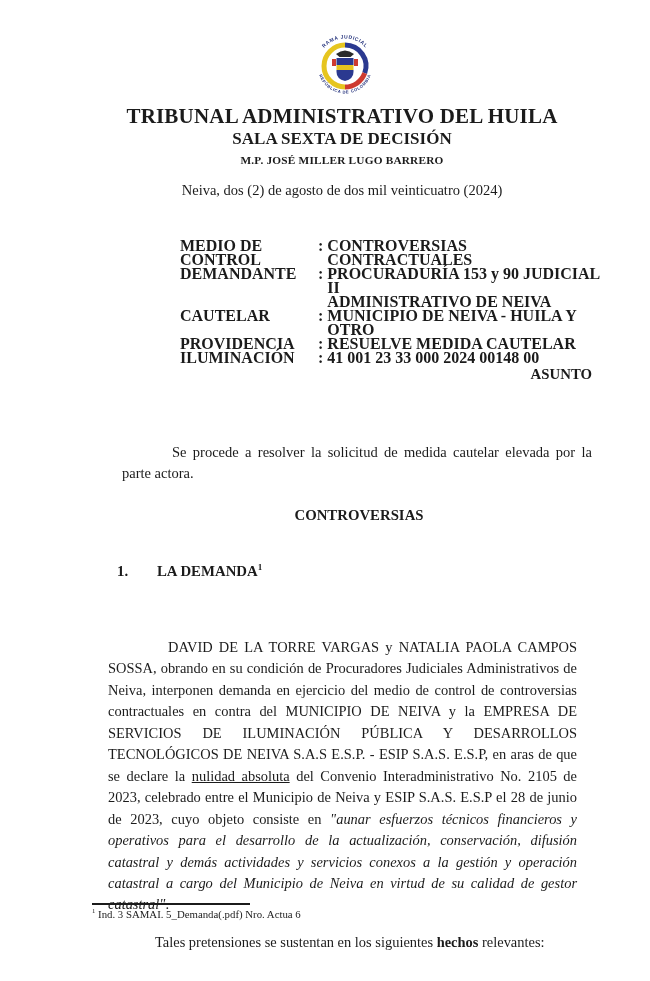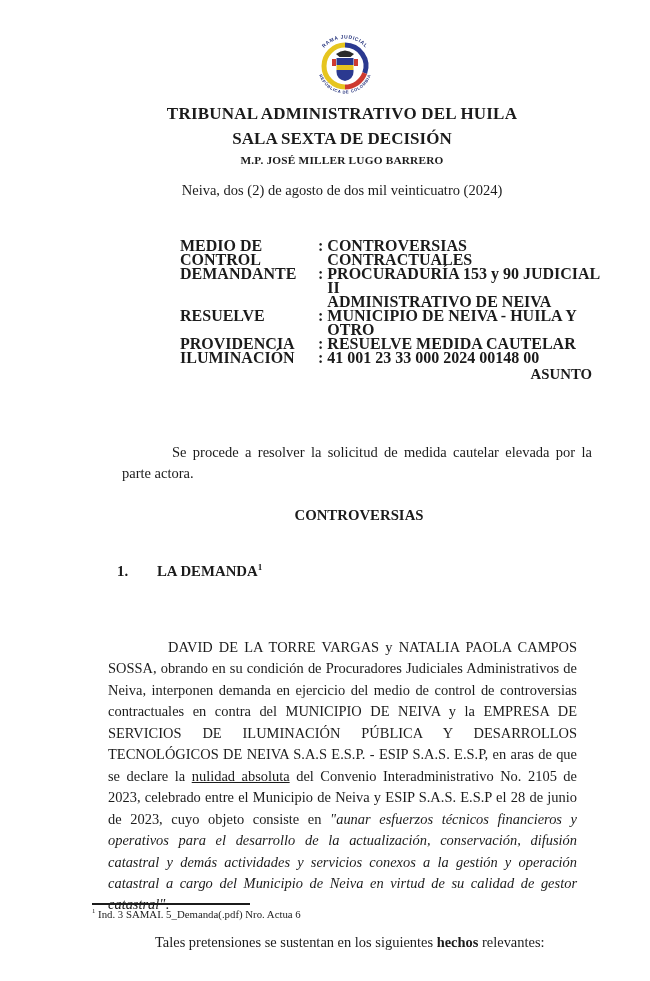--- a/index.html
+++ b/index.html
@@ -10,21 +10,21 @@
     background: #ffffff;
     font-family: "Liberation Serif", serif;
     color: #1b1b1b;
     overflow: hidden;
   }
   .abs { position: absolute; }
 
   .seal { left: 303px; top: 33px; width: 84px; height: 64px; }
   .seal-text { font-family: "Liberation Sans", sans-serif; font-weight: bold; letter-spacing: 0.6px; }
 
-  .h-court     { left: 92px; top: 104px; width: 500px; text-align: center; font-size: 17px; font-weight: bold; letter-spacing: 0.2px; }
+  .h-court     { left: 92px; top: 104px; width: 500px; text-align: center; font-size: 21px; font-weight: bold; letter-spacing: 0.2px; }
   .h-chamber   { left: 92px; top: 129px; width: 500px; text-align: center; font-size: 17px; font-weight: bold; }
   .h-mp        { left: 92px; top: 154px; width: 500px; text-align: center; font-size: 11.3px; font-weight: bold; letter-spacing: 0.2px; }
   .h-date      { left: 92px; top: 182px; width: 500px; text-align: center; font-size: 14.5px; }
 
   .case-info   { left: 180px; top: 239px; width: 420px; font-size: 16px; font-weight: bold; line-height: 14px; }
   .ci-row      { display: flex; align-items: flex-start; }
   .ci-label    { width: 138px; flex: 0 0 138px; }
   .ci-colon    { flex: 0 0 auto; padding-right: 4px; }
   .ci-value    { white-space: pre-line; }
 
@@ -87,21 +87,21 @@
       <span class="ci-colon">:</span>
       <span class="ci-value">CONTROVERSIAS CONTRACTUALES</span>
     </div>
     <div class="ci-row">
       <span class="ci-label">DEMANDANTE</span>
       <span class="ci-colon">:</span>
       <span class="ci-value">PROCURADURÍA 153 y 90 JUDICIAL II
 ADMINISTRATIVO DE NEIVA</span>
     </div>
     <div class="ci-row">
-      <span class="ci-label">RESUELVE</span>
+      <span class="ci-label">CAUTELAR</span>
       <span class="ci-colon">:</span>
       <span class="ci-value">MUNICIPIO DE NEIVA - HUILA Y OTRO</span>
     </div>
     <div class="ci-row">
       <span class="ci-label">PROVIDENCIA</span>
       <span class="ci-colon">:</span>
       <span class="ci-value">RESUELVE MEDIDA CAUTELAR</span>
     </div>
     <div class="ci-row">
       <span class="ci-label">ILUMINACIÓN</span>

